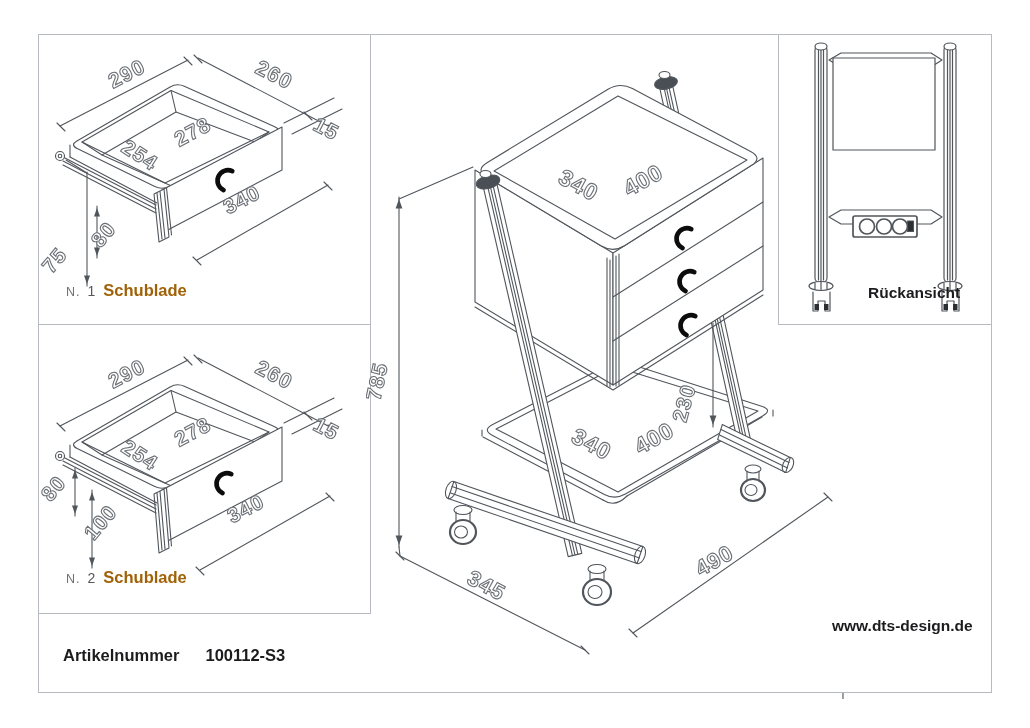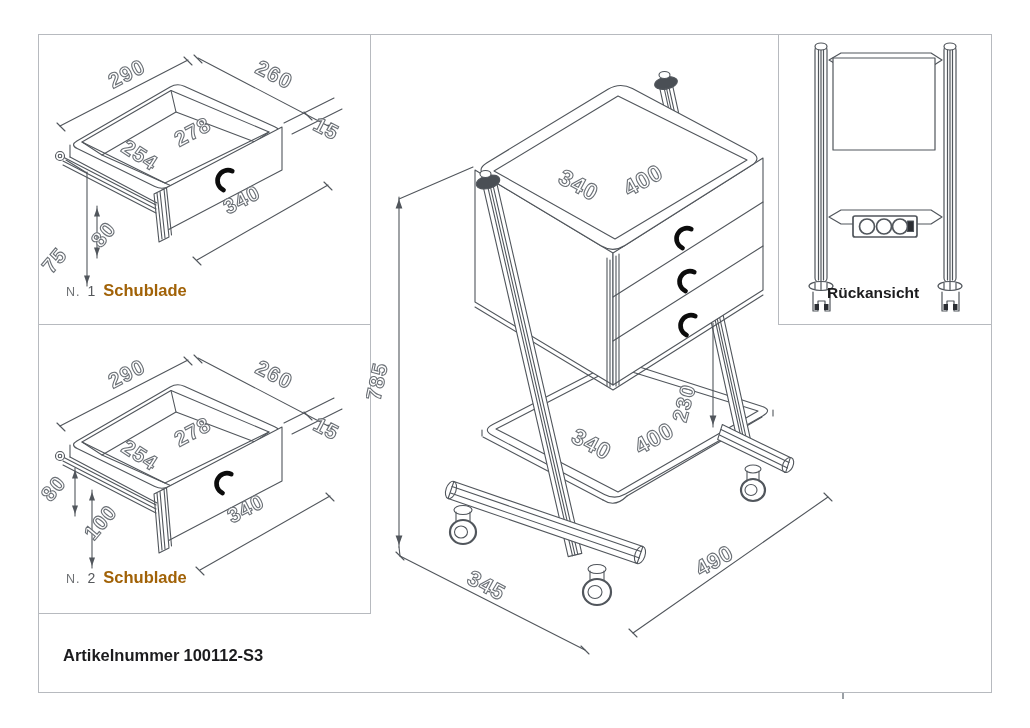--- a/index.html
+++ b/index.html
@@ -10,23 +10,23 @@
                border:1.4px solid #b7babf;box-sizing:border-box;}
   svg.art{position:absolute;}
   svg text{font-family:"Liberation Sans",sans-serif;font-weight:bold;
            fill:#ffffff;stroke:#6b7076;stroke-width:1.1px;letter-spacing:1px;}
   .caption{position:absolute;display:flex;align-items:baseline;color:#1c1c1e;}
   .cap-no{font-size:12.5px;color:#6e7174;letter-spacing:1px;}
   .cap-num{font-size:14px;color:#55585c;margin-left:7px;}
   .cap-name{font-size:16.5px;font-weight:600;margin-left:8px;color:#a16207;}
   .plain{position:absolute;color:#1c1c1e;font-weight:600;}
   #article{left:63px;top:646px;font-size:16.5px;display:flex;justify-content:center;}
-  #article .num{margin-left:4px;}
+  #article .num{margin-left:26px;}
   #company{left:832px;top:614px;font-size:15.5px;line-height:23px;}
-  #rear-caption{left:827px;top:284px;font-size:15.5px;}
+  #rear-caption{left:868px;top:284px;font-size:15.5px;}
   .tick{position:absolute;background:#9aa0a6;}
 </style>
 </head>
 <body>
 
 <div id="sheet">
 
   <div id="outer-frame"></div>
   <div class="frameline" style="left:370px;top:34px;width:1.4px;height:580px;"></div>
   <div class="frameline" style="left:38px;top:324px;width:333px;height:1.4px;"></div>
@@ -323,15 +323,16 @@
       </g>
     </g>
   </svg>
   <div class="plain" id="rear-caption">Rückansicht</div>
 
   <div class="plain" id="article">
     <span>Artikelnummer</span>
     <span class="num">100112-S3</span>
   </div>
   <div class="plain" id="company">
+    <div>www.dts-design.de</div>
   </div>
 
 </div>
 
 </body></html>

